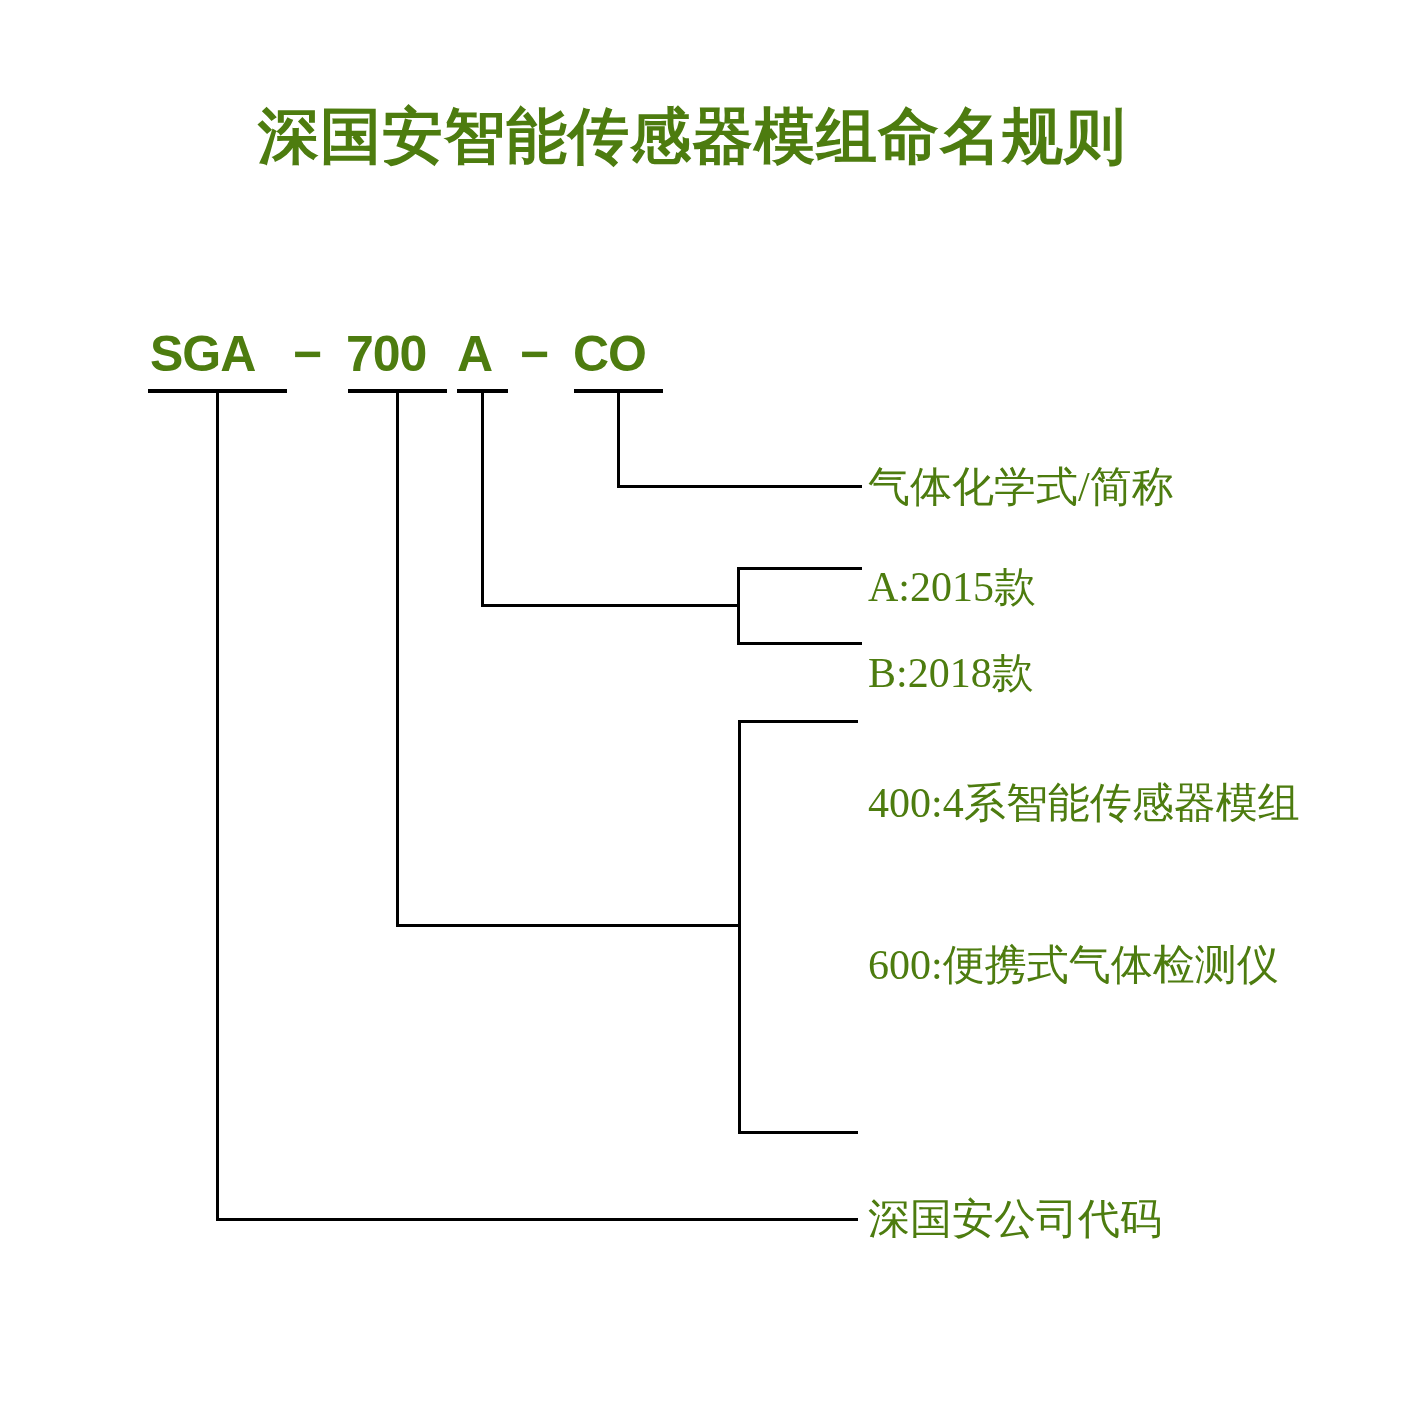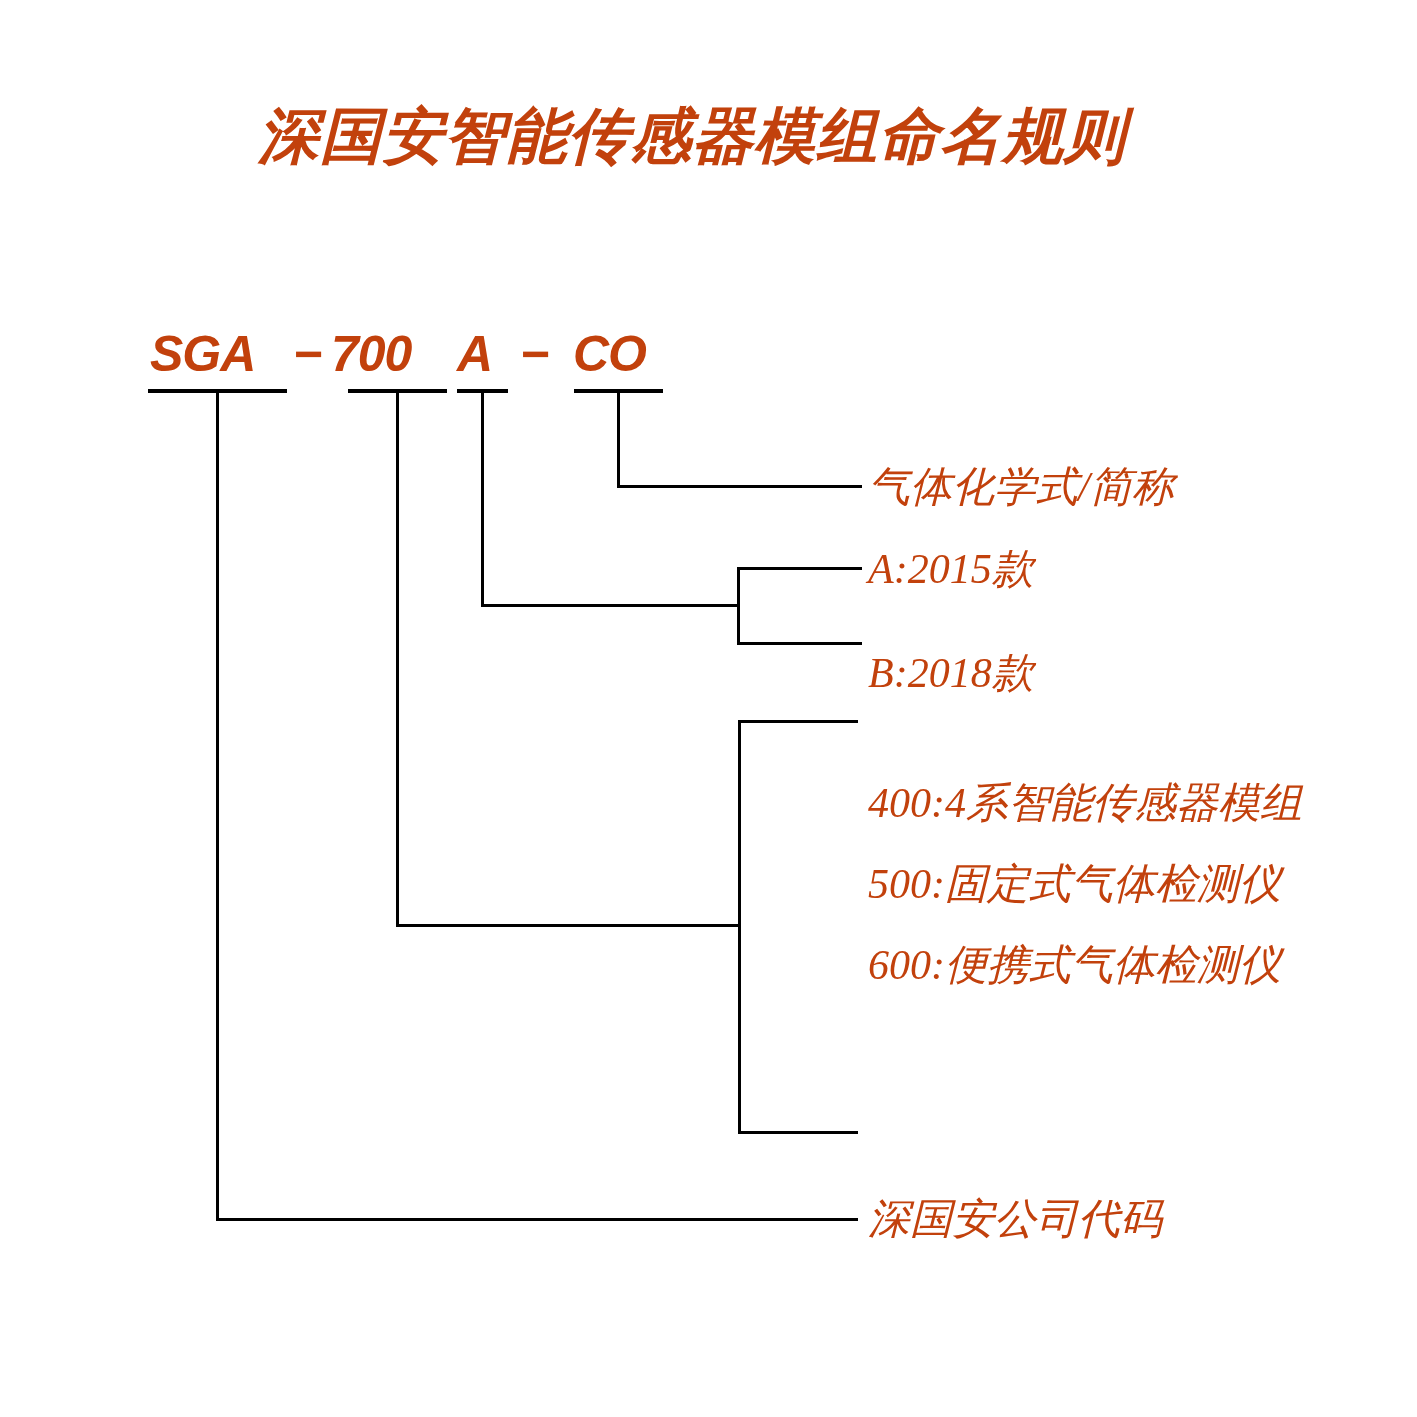--- a/index.html
+++ b/index.html
@@ -7,22 +7,21 @@
     padding: 0;
     background: #ffffff;
   }
   .page {
     position: relative;
     width: 1343px;
     height: 1417px;
     background: #ffffff;
     overflow: hidden;
     font-family: "Liberation Serif", serif;
-    color: #c2410c;
-    font-style: italic;
+    color: #4d7c0f;
   }
   
   .title {
     position: absolute;
     left: 692px;
     top: 137px;
     transform: translate(-50%, -50%);
     font-family: "Liberation Serif", serif;
     font-size: 61px;
     font-weight: 700;
@@ -65,21 +64,21 @@
 </head>
 <body>
 
 <div class="page">
 
   <div class="title">深国安智能传感器模组命名规则</div>
 
   <div>
     <span class="code-seg" style="left:150px">SGA</span>
     <span class="code-seg" style="left:293px">−</span>
-    <span class="code-seg" style="left:331px">700</span>
+    <span class="code-seg" style="left:346px">700</span>
     <span class="code-seg" style="left:457px">A</span>
     <span class="code-seg" style="left:520px">−</span>
     <span class="code-seg" style="left:573px">CO</span>
   </div>
 
   <div class="ln u" style="left:148px; top:389px; width:139px"></div>
   <div class="ln u" style="left:348px; top:389px; width:99px"></div>
   <div class="ln u" style="left:457px; top:389px; width:51px"></div>
   <div class="ln u" style="left:574px; top:389px; width:89px"></div>
 
@@ -95,20 +94,19 @@
   <div class="ln v" style="left:396px; top:391px; height:536px"></div>
   <div class="ln h" style="left:396px; top:924px; width:345px"></div>
   <div class="ln v" style="left:738px; top:720px; height:414px"></div>
   <div class="ln h" style="left:738px; top:720px; width:120px"></div>
   <div class="ln h" style="left:738px; top:1131px; width:120px"></div>
 
   <div class="ln v" style="left:216px; top:391px; height:830px"></div>
   <div class="ln h" style="left:216px; top:1218px; width:642px"></div>
 
   <div class="lbl" style="top:487px">气体化学式/简称</div>
-  <div class="lbl" style="top:569px">A:2015款</div>
+  <div class="lbl" style="top:587px">A:2015款</div>
   <div class="lbl" style="top:673px">B:2018款</div>
   <div class="lbl" style="top:803px">400:4系智能传感器模组</div>
-  <div class="lbl" style="top:884px">500:固定式气体检测仪</div>
   <div class="lbl" style="top:965px">600:便携式气体检测仪</div>
   <div class="lbl" style="top:1219px">深国安公司代码</div>
 
 </div>
 
 </body></html>

